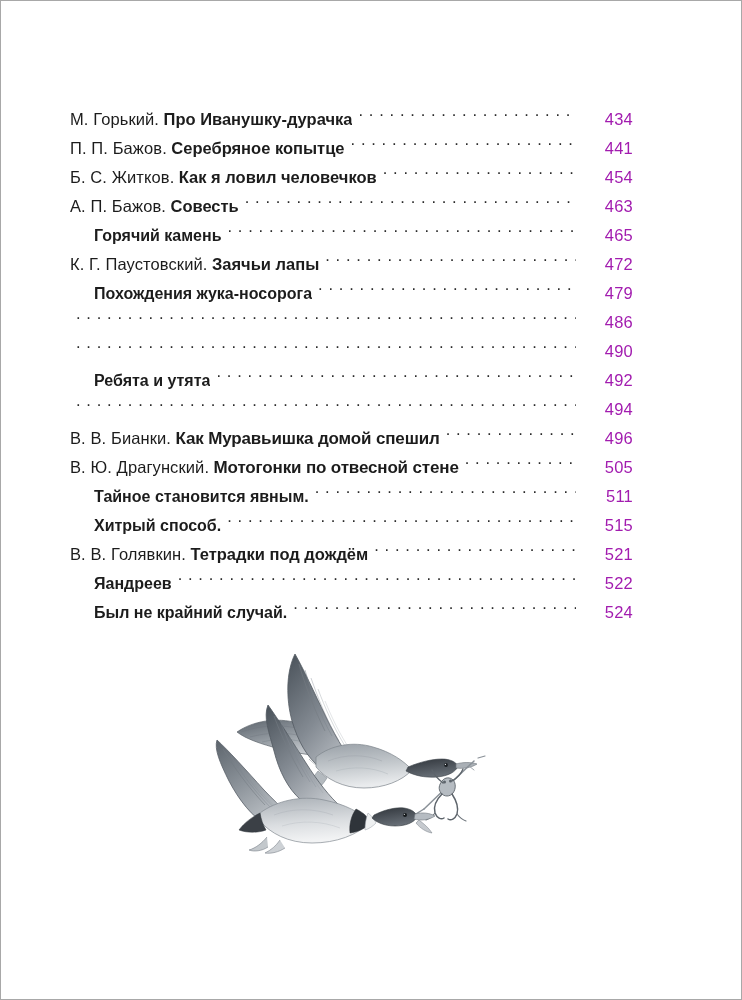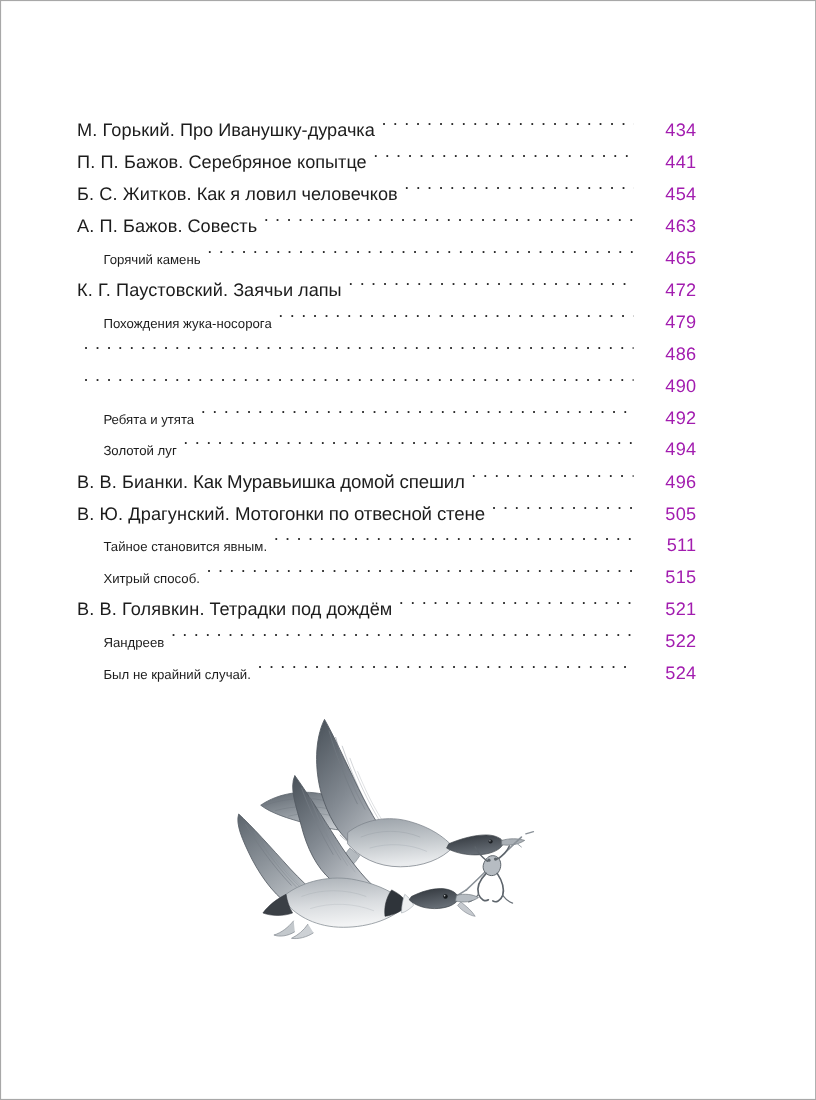--- a/index.html
+++ b/index.html
@@ -35,34 +35,34 @@
     display: flex;
     align-items: baseline;
     height: 29px;
     white-space: nowrap;
     font-size: 16.5px;
     line-height: 29px;
     color: #1c1c1c;
   }
   .toc-row.sub .entry-label {
     padding-left: 24px;
-    font-size: 12px;
+    font-size: 16px;
   }
   .entry-label {
     flex: 0 0 auto;
     display: inline-block;
     max-width: 480px;
     overflow: hidden;
   }
   .author {
     font-weight: normal;
     letter-spacing: 0.1px;
   }
   .title {
-    font-weight: normal;
+    font-weight: bold;
   }
   .toc-row.tight .title {
     font-size: 17px;
     letter-spacing: -0.15px;
   }
   
   .leader {
     flex: 1 1 auto;
     position: relative;
     overflow: hidden;
@@ -147,21 +147,20 @@
       <div class="toc-row sub">
         <span class="leader"></span>
         <span class="pagenum">490</span>
       </div>
       <div class="toc-row sub">
         <span class="entry-label"><span class="title">Ребята и утята</span></span>
         <span class="leader"></span>
         <span class="pagenum">492</span>
       </div>
       <div class="toc-row sub">
-        <span class="entry-label"><span class="title">Золотой луг</span></span>
         <span class="leader"></span>
         <span class="pagenum">494</span>
       </div>
       <div class="toc-row tight">
         <span class="entry-label"><span class="author">В. В. Бианки</span><span>. </span><span class="title">Как Муравьишка домой спешил</span></span>
         <span class="leader"></span>
         <span class="pagenum">496</span>
       </div>
       <div class="toc-row tight">
         <span class="entry-label"><span class="author">В. Ю. Драгунский</span><span>. </span><span class="title">Мотогонки по отвесной стене</span></span>

